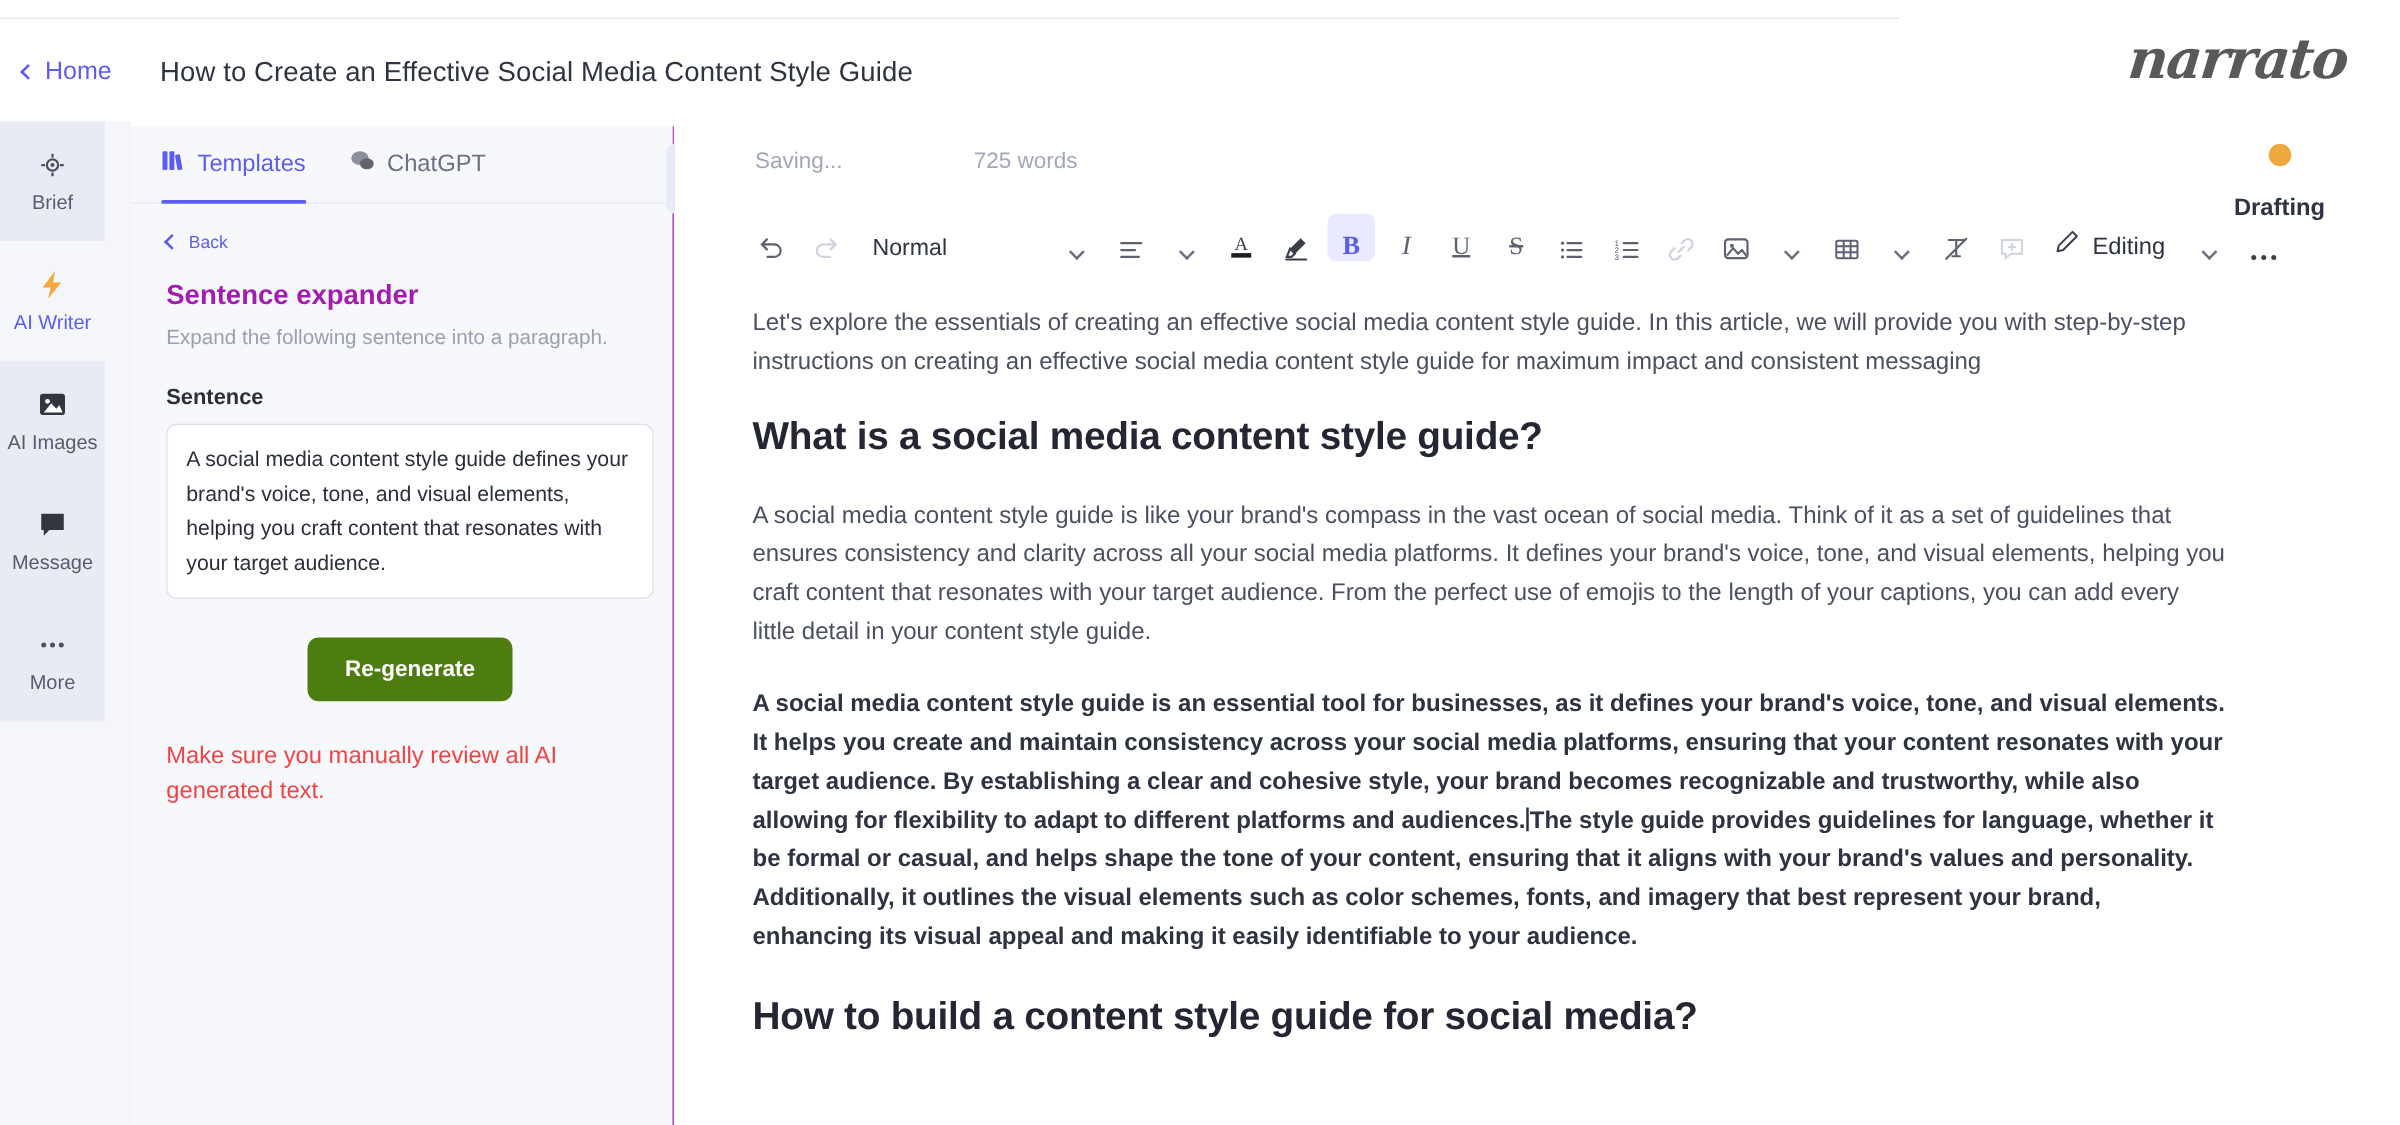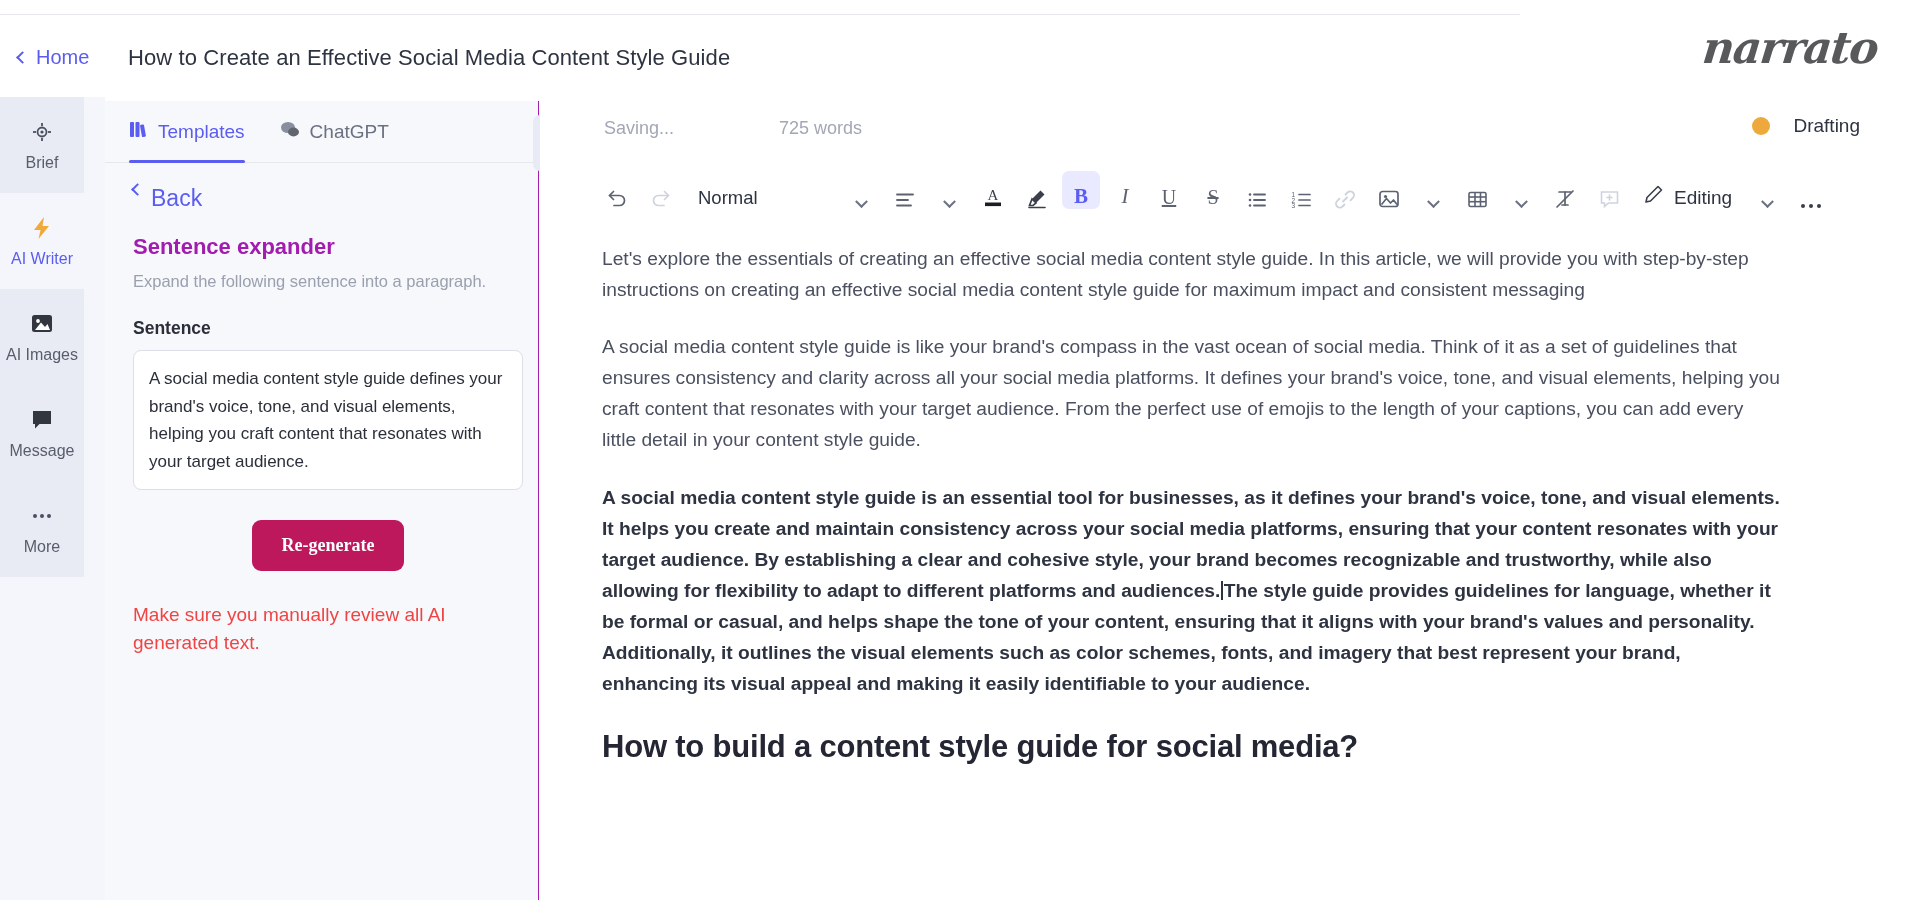--- a/index.html
+++ b/index.html
@@ -74,41 +74,41 @@
     font-size: 19px; color: #6b7180; cursor: pointer; position: relative;
     font-weight: 500;
   }
   .tab.active { color: #5a5df0; }
   .tab.active::after {
     content:""; position: absolute; left: 0; right: 0; bottom: 0;
     height: 3px; background: #5a5df0; border-radius: 2px;
   }
   .panel-body { padding: 22px 28px 0 28px; }
   .back-link {
-    display: flex; gap: 9px;
-    color: #5a5df0; font-size: 23px; cursor: pointer; margin-bottom: 22px;
+    display: flex; align-items: center; gap: 9px;
+    color: #5a5df0; font-size: 14px; cursor: pointer; margin-bottom: 22px;
   }
   .tpl-name { font-size: 22px; color: #a21caf; font-weight: 700; margin-bottom: 10px; }
   .tpl-desc { font-size: 16.5px; color: #9aa0ae; margin-bottom: 26px; line-height: 1.35; }
   .field-label { font-size: 17.5px; color: #2b2f3a; font-weight: 600; margin-bottom: 11px; }
   .ta-wrap { position: relative; }
   textarea.sentence {
     width: 390px; height: 140px; resize: none;
     border: 1px solid #dcdfe8; border-radius: 8px;
     background: #fff; padding: 14px 15px;
     font-family: "Liberation Sans", sans-serif;
     font-size: 17px; line-height: 1.62; color: #2b2f3a;
     outline: none;
   }
   .counter { text-align: right; width: 390px; font-size: 15.5px; color: #9aa0ae; margin-top: 7px; }
   .regen-row { width: 390px; display: flex; justify-content: center; margin-top: 26px; }
   .regen-btn {
-    background: #be185d; color: #fff; border: none; border-radius: 9px;
+    background: #4d7c0f; color: #fff; border: none; border-radius: 9px;
     padding: 15px 30px; font-size: 18px; font-weight: 700; cursor: pointer;
-    font-family: Liberation Serif, serif;
+    font-family: Liberation Sans, sans-serif;
   }
   .disclaimer { width: 400px; margin-top: 30px; font-size: 19px; color: #ef4444; line-height: 1.45; }
 
   .collapse-handle {
     position: absolute; left: 533px; top: 115px; width: 26px; height: 56px;
     background: #e8eaf6; border-radius: 7px 0 0 7px;
     display: flex; align-items: center; justify-content: center; cursor: pointer;
   }
 
   
@@ -118,21 +118,21 @@
   }
   .editor-status {
     height: 62px; display: flex; align-items: center; padding: 0 0 0 64px;
     font-size: 18px; color: #a2a7b4; gap: 0;
   }
   .saving { width: 175px; }
   .words { }
   .doc-state {
     position: absolute; right: 60px; top: 18px;
     display: flex; align-items: center; gap: 23px;
-    font-size: 19px; color: #2e3341; font-weight: 400;
+    font-size: 19px; color: #2e3341; font-weight: 700; flex-direction: column;
   }
   .state-dot { width: 18px; height: 18px; border-radius: 50%; background: #eea93c; }
 
   .toolbar {
     height: 62px; display: flex; align-items: center; gap: 6px;
     padding-left: 58px; color: #5d6271;
   }
   .tb {
     height: 38px; min-width: 38px; padding: 0 6px;
     display: flex; align-items: flex-end; justify-content: center;
@@ -444,17 +444,18 @@
       <svg width="22" height="6" viewBox="0 0 22 6">
         <circle cx="3" cy="3" r="2" fill="#3b3f4c"></circle>
           <circle cx="11" cy="3" r="2" fill="#3b3f4c"></circle>
           <circle cx="19" cy="3" r="2" fill="#3b3f4c"></circle>
       </svg>
     </div>
   </div>
 
   <div class="doc">
     <p>Let's explore the essentials of creating an effective social media content style guide. In this article, we will provide you with step-by-step instructions on creating an effective social media content style guide for maximum impact and consistent messaging</p>
+    <h2>What is a social media content style guide?</h2>
     <p>A social media content style guide is like your brand's compass in the vast ocean of social media. Think of it as a set of guidelines that ensures consistency and clarity across all your social media platforms. It defines your brand's voice, tone, and visual elements, helping you craft content that resonates with your target audience. From the perfect use of emojis to the length of your captions, you can add every little detail in your content style guide.</p>
     <p class="bolded"><span>A social media content style guide is an essential tool for businesses, as it defines your brand's voice, tone, and visual elements. It helps you create and maintain consistency across your social media platforms, ensuring that your content resonates with your target audience. By establishing a clear and cohesive style, your brand becomes recognizable and trustworthy, while also allowing for flexibility to adapt to different platforms and audiences.</span><span class="caret"></span><span>The style guide provides guidelines for language, whether it be formal or casual, and helps shape the tone of your content, ensuring that it aligns with your brand's values and personality. Additionally, it outlines the visual elements such as color schemes, fonts, and imagery that best represent your brand, enhancing its visual appeal and making it easily identifiable to your audience.</span></p>
     <h2>How to build a content style guide for social media?</h2>
   </div>
 </div>
 
 </body></html>

